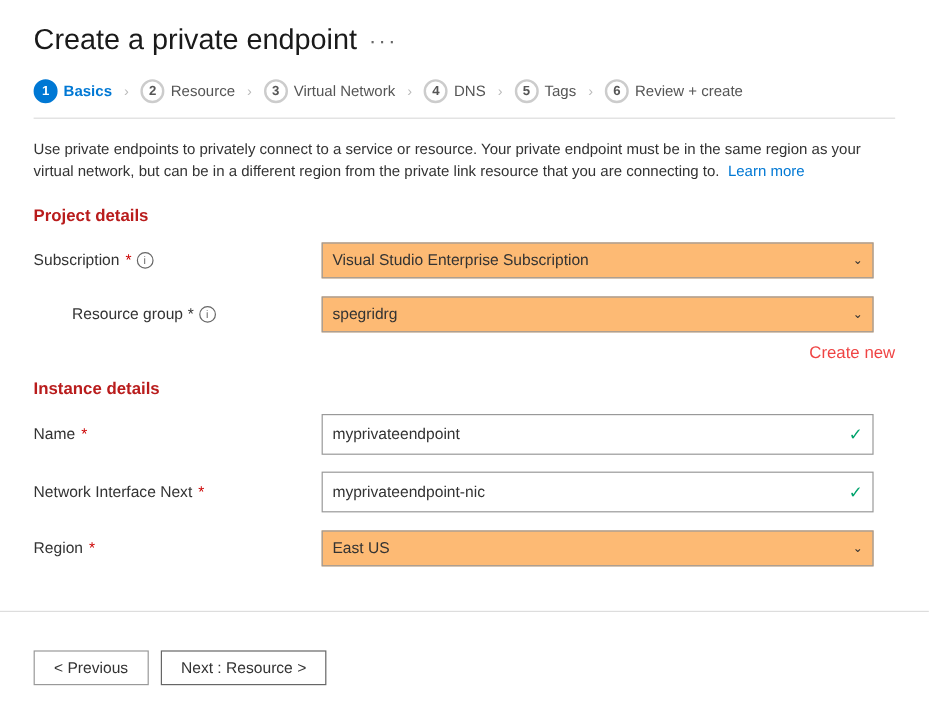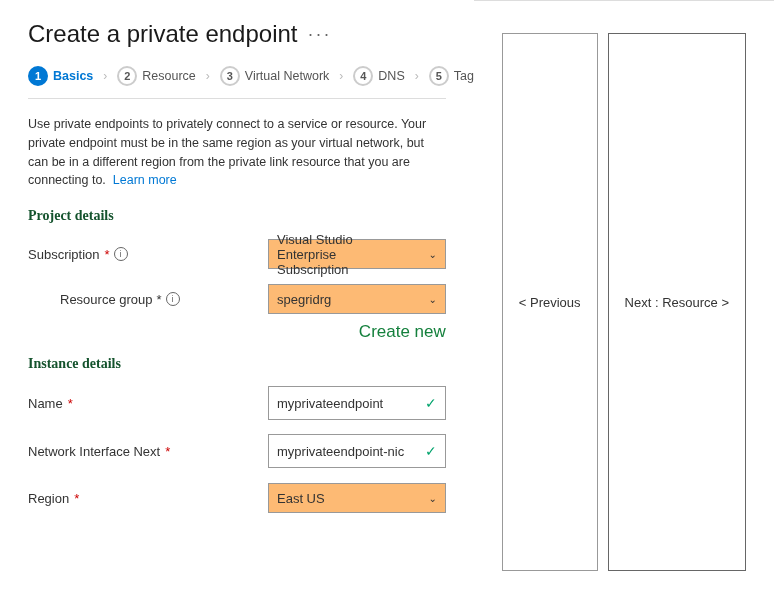--- a/index.html
+++ b/index.html
@@ -7,21 +7,21 @@
       font-family: 'Segoe UI', Arial, sans-serif;
       font-size: 13px;
       background: #fff;
       color: #333;
       width: 774px;
       height: 603px;
       overflow: hidden;
     }
     .page-container {
       display: flex;
-      flex-direction: row;
+      flex-direction: column;
       height: 100%;
     }
     .main-content {
       flex: 1;
       padding: 20px 28px 10px 28px;
       overflow: hidden;
     }
     .page-title {
       font-size: 24px;
       font-weight: 300;
@@ -92,24 +92,23 @@
       max-width: 720px;
     }
     .description a {
       color: #0078d4;
       text-decoration: none;
     }
     
     .section-title {
       font-size: 14px;
       font-weight: 600;
-      color: #14532d;
+      color: #b91c1c;
       margin-bottom: 14px;
       margin-top: 4px;
-      font-family: Liberation Serif, serif;
     }
     
     .form-row {
       display: flex;
       align-items: center;
       margin-bottom: 14px;
       min-height: 32px;
     }
     .form-label {
       width: 240px;
@@ -153,22 +152,22 @@
       cursor: pointer;
       font-size: 13px;
       color: #333;
       gap: 24px;
     }
     .dropdown-arrow {
       color: #333;
       font-size: 10px;
     }
     .create-new-link {
-      color: #15803d;
-      font-size: 17px;
+      color: #ef4444;
+      font-size: 14px;
       cursor: pointer;
       margin-top: 4px;
       display: inline-block;
     }
     .input-with-check {
       width: 100%;
       height: 34px;
       border: 1px solid #999;
       background: #fff;
       display: flex;

